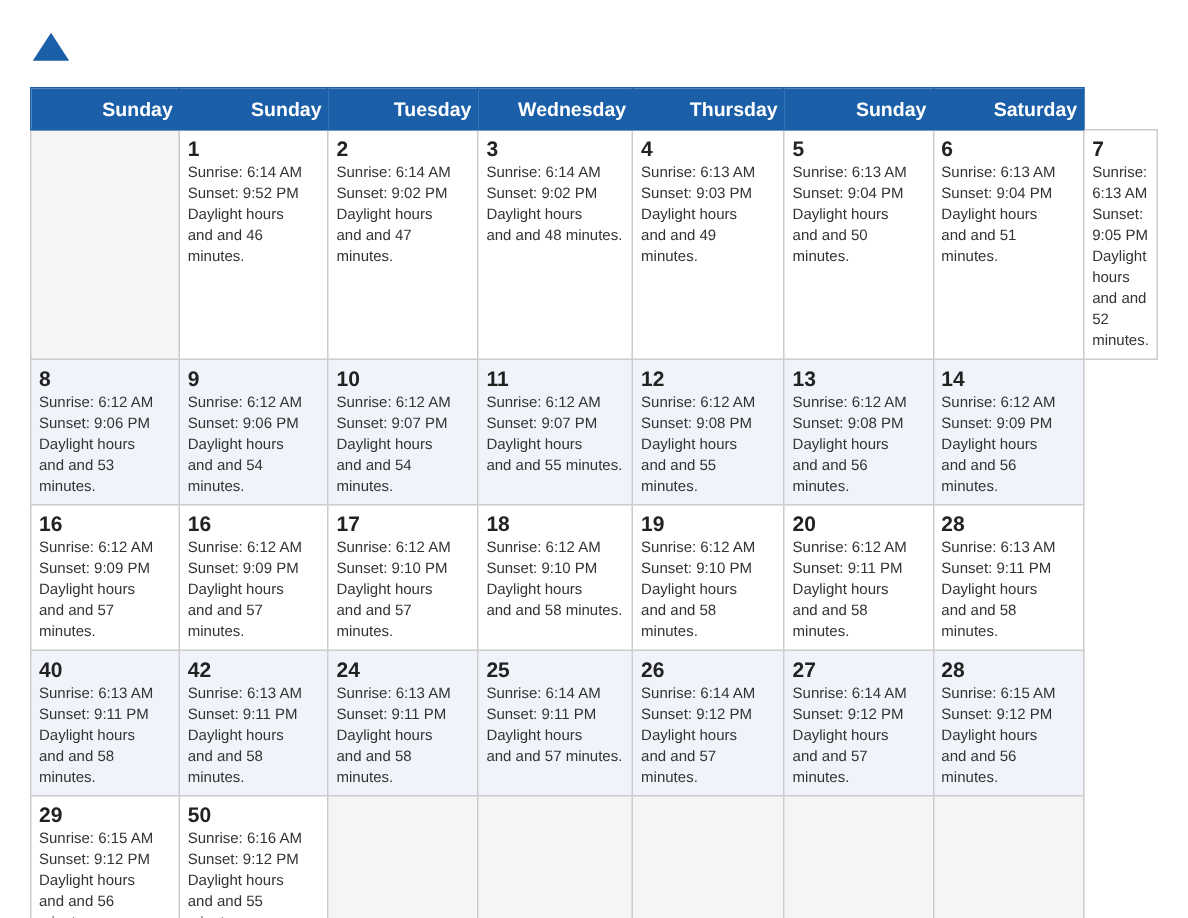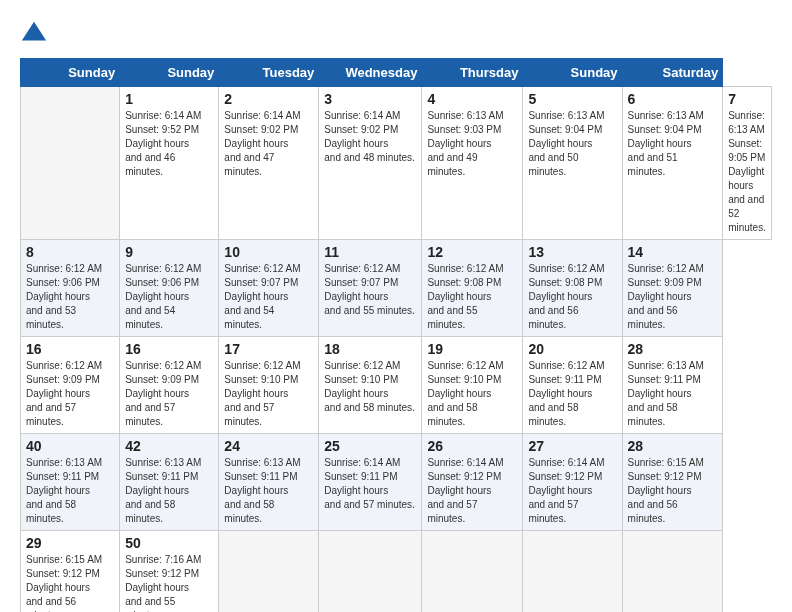--- a/index.html
+++ b/index.html
@@ -240,21 +240,21 @@
           <div class="day-info"><span>Sunrise: 6:15 AM</span><br><span>Sunset: 9:12 PM</span><br><span>Daylight hours</span><br><span>and and 56 minutes.</span></div>
         </td>
       </tr>
       <tr>
         <td>
           <span class="day-num">29</span>
           <div class="day-info"><span>Sunrise: 6:15 AM</span><br><span>Sunset: 9:12 PM</span><br><span>Daylight hours</span><br><span>and and 56 minutes.</span></div>
         </td>
         <td>
           <span class="day-num">50</span>
-          <div class="day-info"><span>Sunrise: 7:16 AM</span><br><span>Sunset: 9:12 PM</span><br><span>Daylight hours</span><br><span>and and 55 minutes.</span></div>
+          <div class="day-info"><span>Sunrise: 6:16 AM</span><br><span>Sunset: 9:12 PM</span><br><span>Daylight hours</span><br><span>and and 55 minutes.</span></div>
         </td>
         <td class="empty"></td>
         <td class="empty"></td>
         <td class="empty"></td>
         <td class="empty"></td>
         <td class="empty"></td>
       </tr>
     </tbody>
 </table>
 

